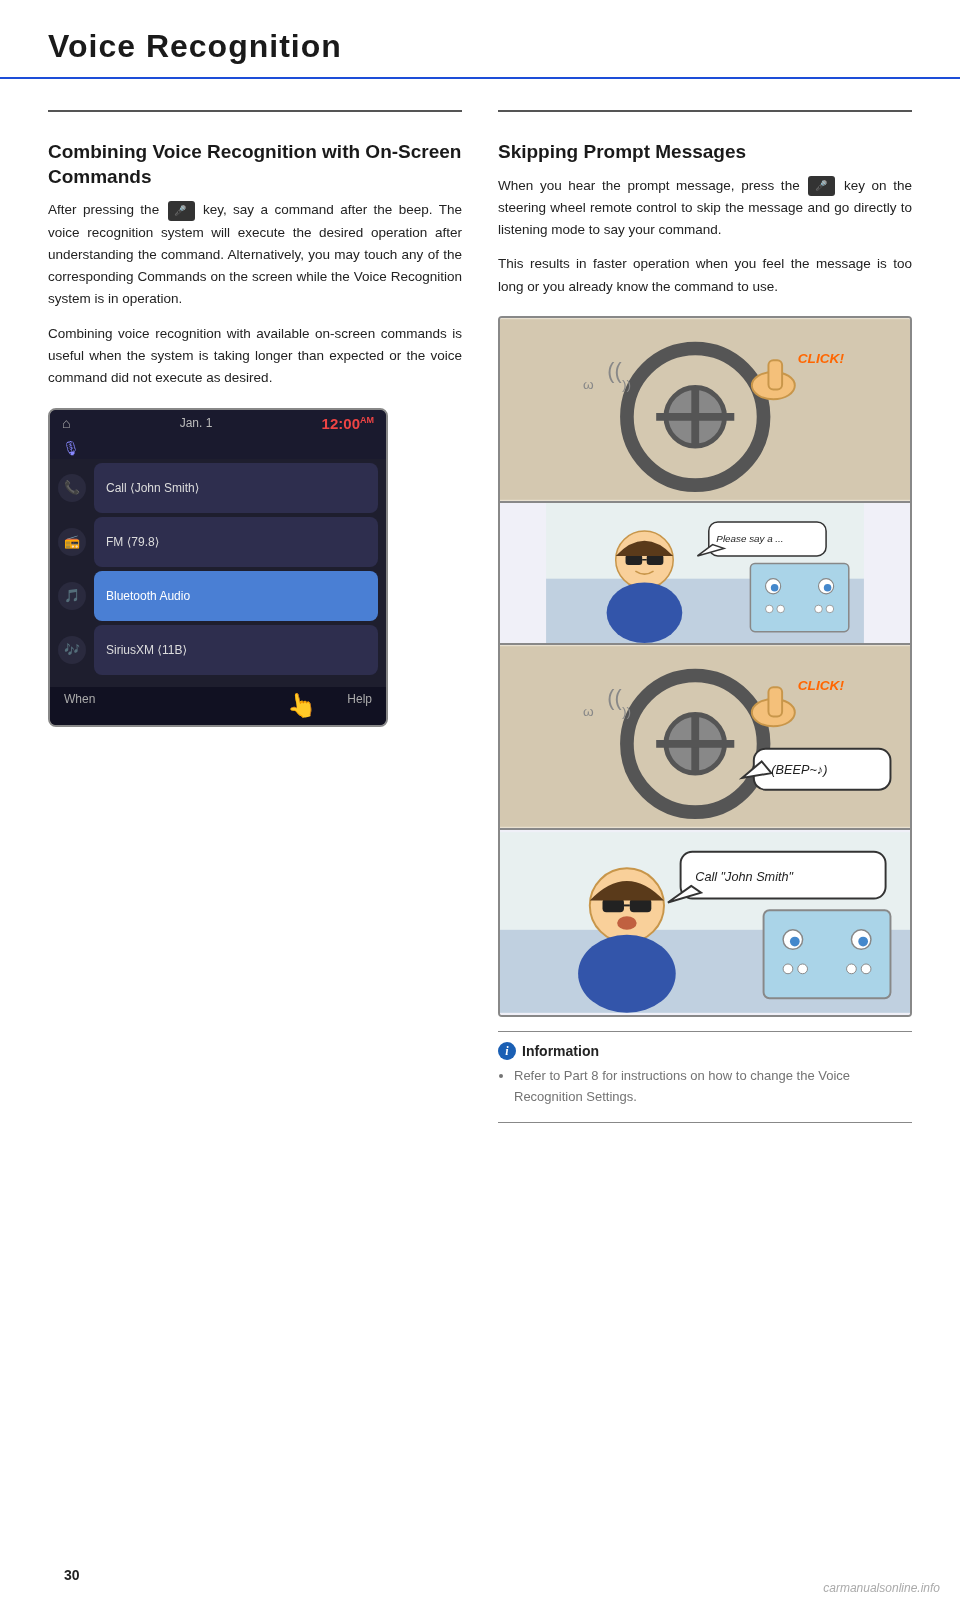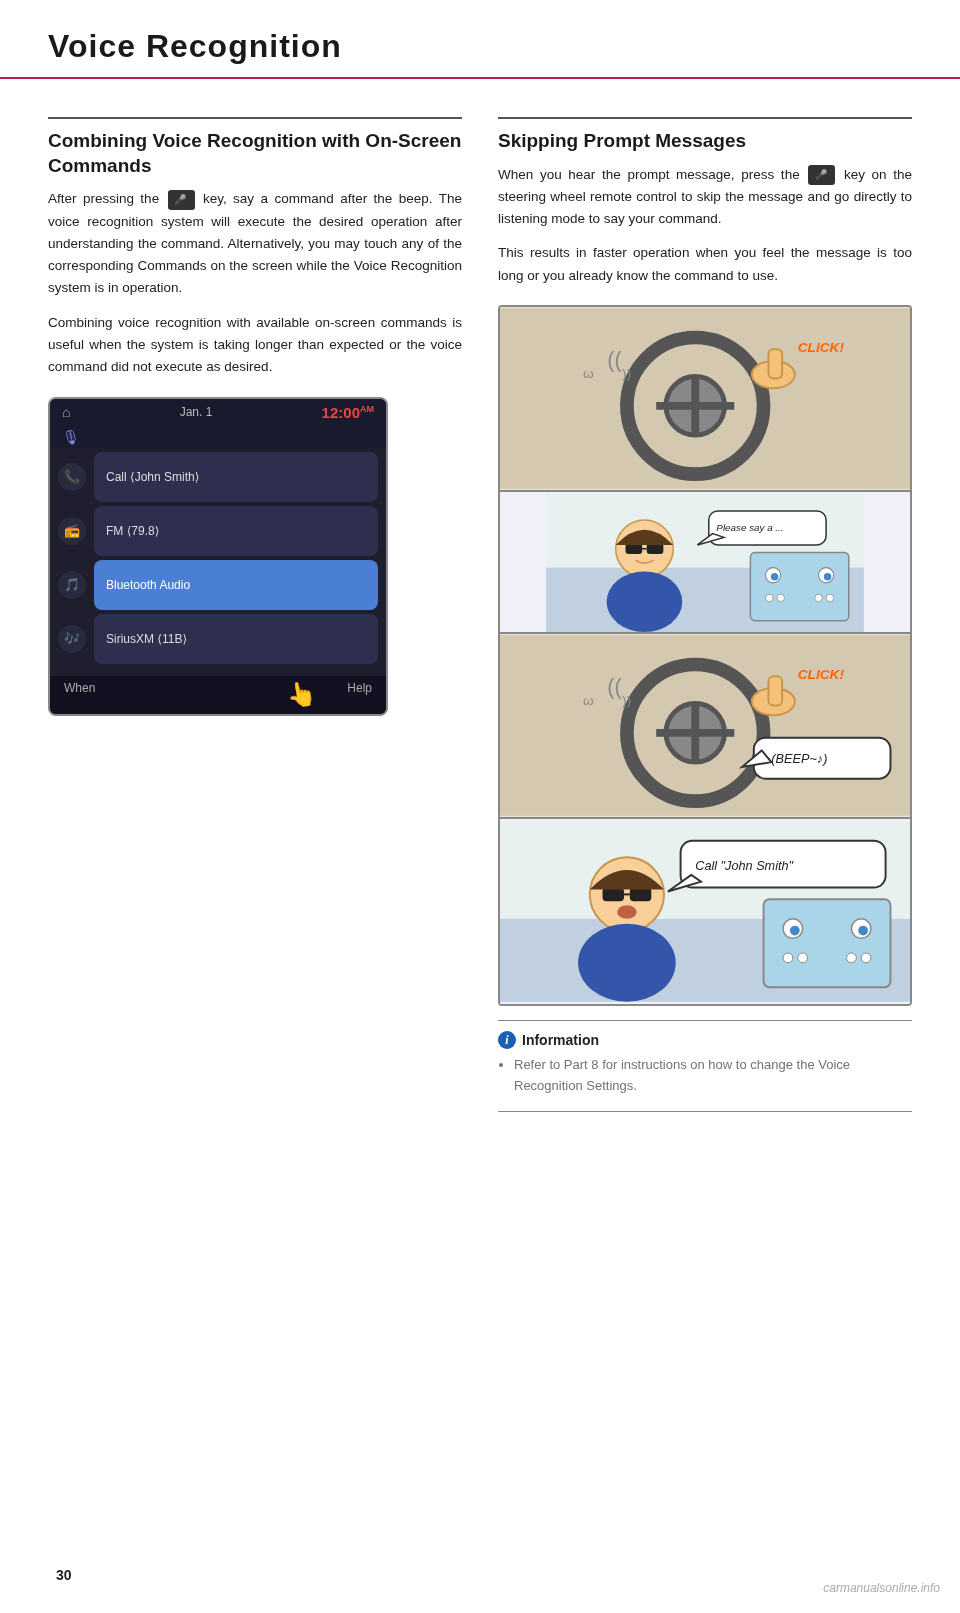--- a/index.html
+++ b/index.html
@@ -8,22 +8,22 @@
       background: #fff;
       width: 960px;
       min-height: 1613px;
       position: relative;
       color: #222;
     }
 
     
     .page-header {
       padding: 28px 48px 12px 48px;
-      border-bottom: 2px solid #be185d;
-      margin-bottom: 8px;
+      border-bottom: 2px solid #1d4ed8;
+      margin-bottom: 1px;
     }
     .page-title {
       font-size: 32px;
       font-weight: bold;
       color: #1a1a1a;
       letter-spacing: 1px;
     }
 
     
     .content-wrapper {
@@ -41,21 +41,21 @@
 
     
     .right-col {
       flex: 1 1 0;
       min-width: 0;
     }
 
     
     .section-box {
       border-top: 2px solid #555;
-      padding-top: 10px;
+      padding-top: 28px;
       margin-bottom: 18px;
     }
     .section-title {
       font-size: 19px;
       font-weight: bold;
       color: #1a1a1a;
       line-height: 1.3;
       margin-bottom: 10px;
     }
 
@@ -222,21 +222,21 @@
       color: #737373;
     }
     .info-box ul li {
       margin-bottom: 4px;
     }
 
     
     .page-number {
       position: absolute;
       bottom: 30px;
-      left: 56px;
+      left: 64px;
       font-size: 14px;
       font-weight: bold;
       color: #222;
     }
 
     
     .watermark {
       position: absolute;
       bottom: 18px;
       right: 20px;

